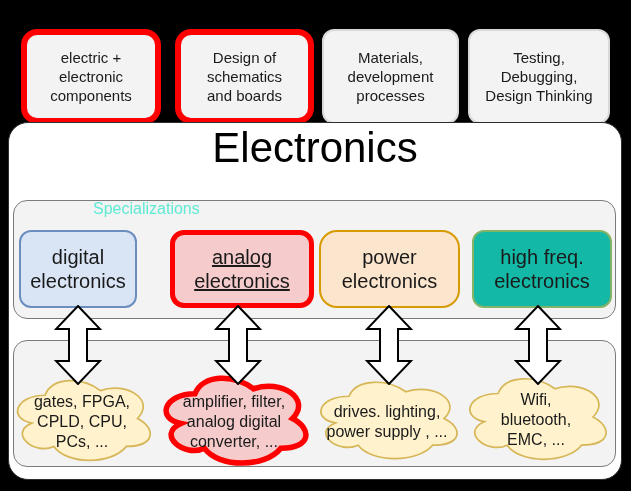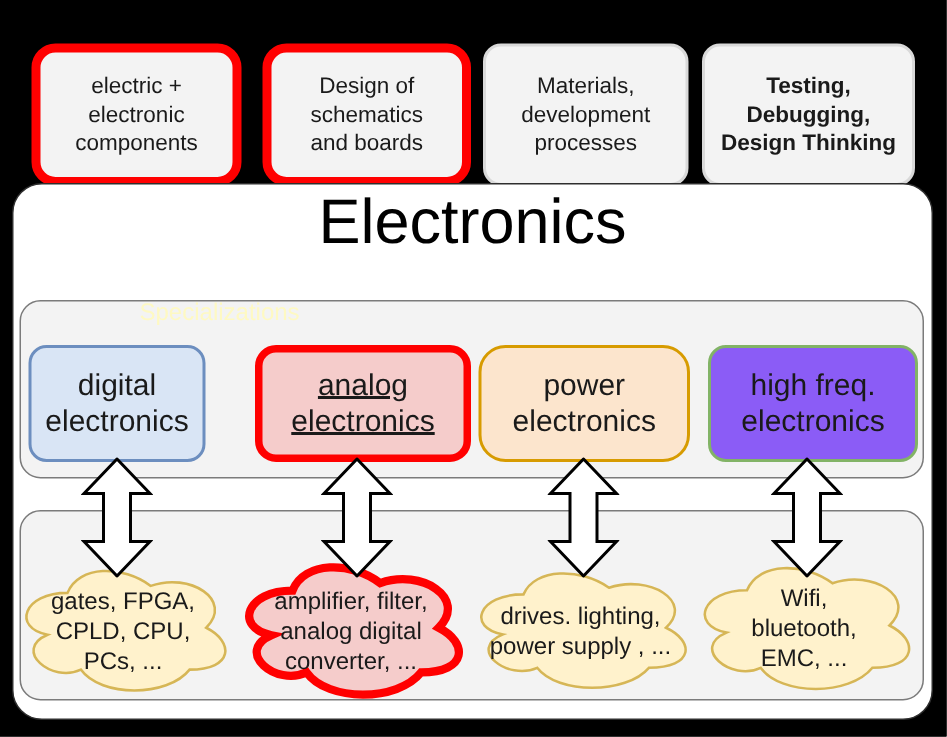--- a/index.html
+++ b/index.html
@@ -14,39 +14,39 @@
   .top-box{
     position:absolute;top:29px;height:95px;box-sizing:border-box;
     display:flex;align-items:center;justify-content:center;text-align:center;
     font-size:15px;line-height:1.27;z-index:1;
   }
   .top-box.hl{border:6px solid #f00;border-radius:16px;}
   .top-box.plain{border:2px solid #d9d9d9;border-radius:12px;}
   #tb1{left:21px;width:140px;}
   #tb2{left:175px;width:139px;}
   #tb3{left:322px;width:137px;}
-  #tb4{left:468px;width:142px;font-weight:bold;}
+  #tb4{left:468px;width:142px;}
   
   #main-panel{
     position:absolute;left:8px;top:122px;width:614px;height:358px;
     background:#ffffff;border:1px solid #2e2e2e;border-radius:20px;
     box-sizing:border-box;z-index:2;
   }
   #diagram-title{
     position:absolute;left:8px;top:125px;width:614px;text-align:center;
     font-size:42px;line-height:1.1;z-index:3;color:#000;
   }
   
   .subpanel{
     position:absolute;left:13px;width:603px;box-sizing:border-box;
     border:1px solid #7b7b7b;border-radius:14px;z-index:3;
   }
   #spec-panel{top:200px;height:119px;}
   #intf-panel{top:340px;height:127px;}
-  .panel-label{position:absolute;font-size:16px;color:#fef9c3;z-index:4;}
+  .panel-label{position:absolute;font-size:16px;color:#5eead4;z-index:4;}
   #spec-label{left:93px;top:200px;}
   #intf-label{left:123px;top:341px;}
   
   .spec-box{
     position:absolute;top:230px;height:78px;box-sizing:border-box;
     display:flex;align-items:center;justify-content:center;text-align:center;
     font-size:20px;line-height:1.2;border:2px solid;border-radius:12px;z-index:4;
   }
   #sb1{left:19px;width:118px;}
   #sb2{left:170px;width:144px;border-width:5px;border-radius:14px;}
@@ -93,21 +93,21 @@
 
   <div id="spec-panel" class="subpanel" style="background-color: rgb(243, 243, 243); border-color: rgb(123, 123, 123);"></div>
   <div id="spec-label" class="panel-label">Specializations</div>
 
   <div id="sb1" class="spec-box pre" style="background-color: rgb(217, 229, 245); border-color: rgb(108, 142, 191);">digital
 electronics</div>
   <div id="sb2" class="spec-box pre" style="background-color: rgb(245, 204, 203); border-color: rgb(255, 0, 0); text-decoration: underline;">analog
 electronics</div>
   <div id="sb3" class="spec-box pre" style="background-color: rgb(252, 229, 205); border-color: rgb(215, 155, 0);">power
 electronics</div>
-  <div id="sb4" class="spec-box pre" style="background-color: #8b5cf6; border-color: rgb(130, 179, 102);">high freq.
+  <div id="sb4" class="spec-box pre" style="background-color: #14b8a6; border-color: rgb(130, 179, 102);">high freq.
 electronics</div>
 
   <div id="intf-panel" class="subpanel" style="background-color: rgb(243, 243, 243); border-color: rgb(123, 123, 123);"></div>
 
   <div id="c1" class="cloud">
     <svg viewBox="0 0 100 70" preserveAspectRatio="none">
       <path class="cloud-path" d="M25,17.5 C5,17.5 0,35 16,38.5 C0,46.2 18,63 31,56 C40,70 70,70 80,56 C100,56 100,42 87.5,35 C100,21 80,7 62.5,14 C50,3.5 30,3.5 25,17.5 Z" fill="#fff2cc" stroke="#d6b656"></path>
     </svg>
     <div class="cloud-text pre">gates, FPGA,
 CPLD, CPU,

